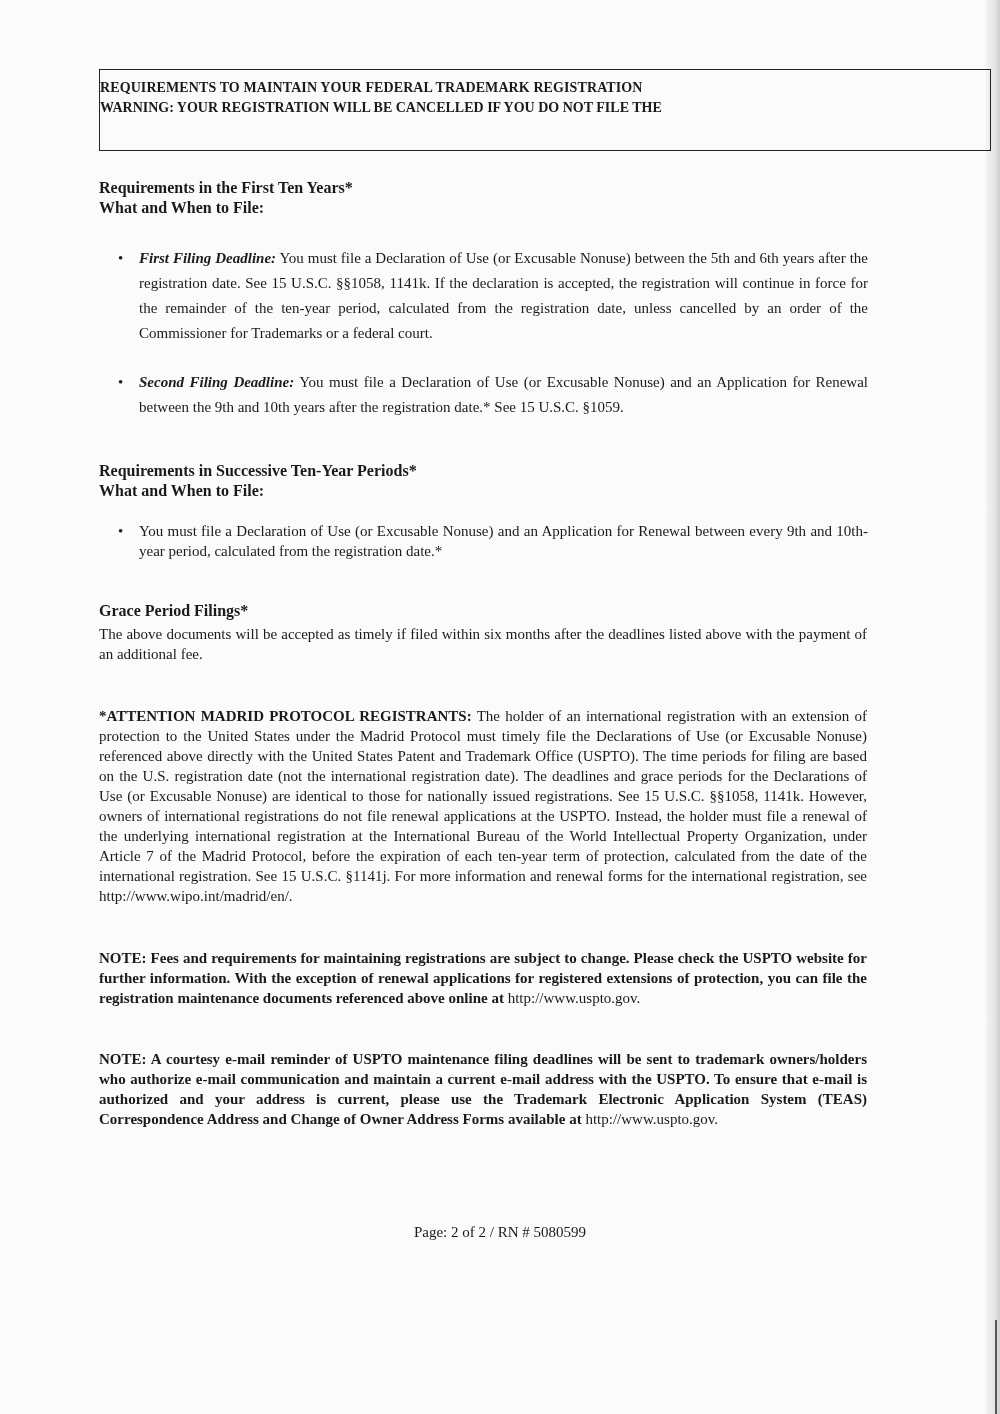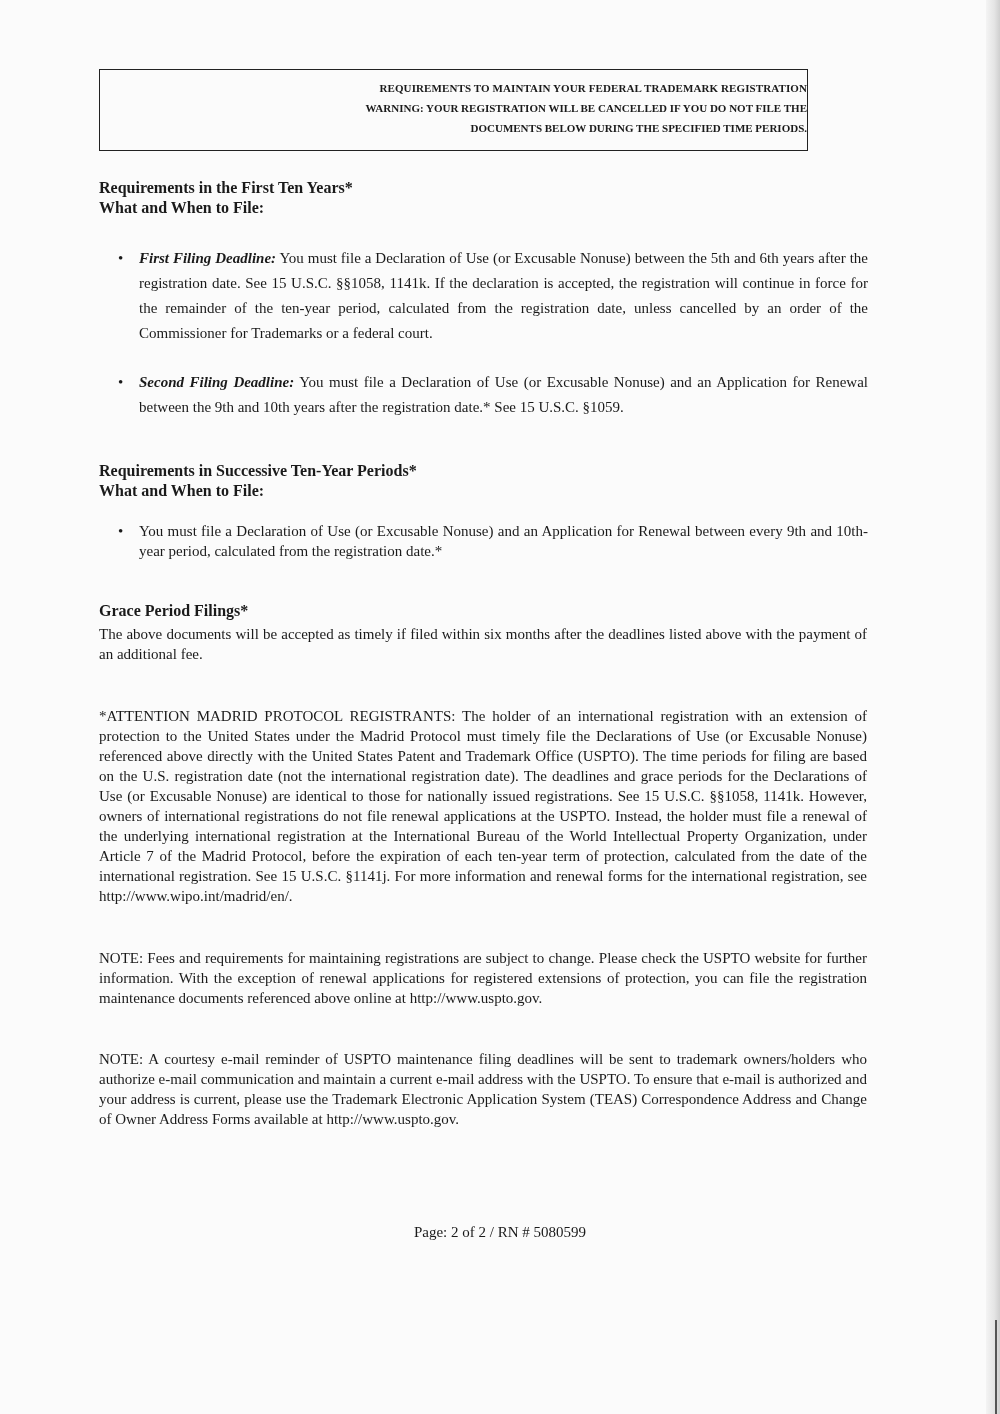--- a/index.html
+++ b/index.html
@@ -7,49 +7,48 @@
       width: 1000px; height: 1414px; background: #fbfbfb; position: relative; overflow: hidden;
       font-family: "Liberation Serif", serif; color: #1a1a1a;
     }
     .page { position: absolute; left: 0; top: 0; width: 1000px; height: 1414px; }
     .right-edge {
       position: absolute; right: 0; top: 0; width: 14px; height: 1414px;
       background: linear-gradient(to right, #f4f4f4, #e4e4e4 60%, #cfcfcf);
     }
     .edge-line { position: absolute; right: 3px; top: 1320px; width: 2px; height: 94px; background: #555; }
     .banner {
-      position: absolute; left: 99px; top: 69px; width: 709px; height: 82px;
-      border: 1.5px solid #222; box-sizing: border-box; text-align: right;
-      font-weight: bold; font-size: 11px; line-height: 20px;
+      position: absolute; left: 99px; top: 69px; width: 892px; height: 82px;
+      border: 1.5px solid #222; box-sizing: border-box; text-align: left;
+      font-weight: bold; font-size: 14px; line-height: 20px;
     }
     .banner .l1 { margin-top: 8px; letter-spacing: 0.1px; }
     .banner .l2 { }
     .heading { position: absolute; left: 99px; font-weight: bold; font-size: 16px; line-height: 20px; }
     .para { position: absolute; left: 99px; width: 768px; font-size: 15px; line-height: 20px; text-align: justify; }
     .bullet { position: absolute; left: 118px; width: 750px; font-size: 15px; text-align: justify; }
     .bullet .dot { position: absolute; left: 0; top: 0; }
     .bullet .body { margin-left: 21px; }
     .b1 { line-height: 25px; }
     .b3 { line-height: 20px; }
     .bi { font-weight: bold; font-style: italic; }
-    .bold { font-weight: normal; }
+    .bold { font-weight: bold; }
     .footer { position: absolute; left: 0; width: 1000px; top: 1224px; text-align: center; font-size: 15px; }
   </style>
 </head>
 <body>
 
 <div class="page">
 
   <div class="right-edge"></div>
   <div class="edge-line"></div>
 
   <div class="banner">
     <div class="l1">REQUIREMENTS TO MAINTAIN YOUR FEDERAL TRADEMARK REGISTRATION</div>
     <div class="l2">WARNING: YOUR REGISTRATION WILL BE CANCELLED IF YOU DO NOT FILE THE</div>
-    <div>DOCUMENTS BELOW DURING THE SPECIFIED TIME PERIODS.</div>
   </div>
 
   <div class="heading" style="top:178px;">Requirements in the First Ten  Years*</div>
   <div class="heading" style="top:198px;">What and When to File:</div>
 
   <div class="bullet b1" style="top:246px;">
     <span class="dot">•</span>
     <div class="body">
       <span class="bi">First Filing Deadline:</span><span> You must file a Declaration of Use (or Excusable Nonuse) between the 5th and 6th years after the registration date.  See 15 U.S.C. §§1058, 1141k.  If the declaration is accepted, the registration will continue in force for the remainder of the ten-year period, calculated from the registration date, unless cancelled by an order of the Commissioner for Trademarks or a federal court.</span>
     </div>

